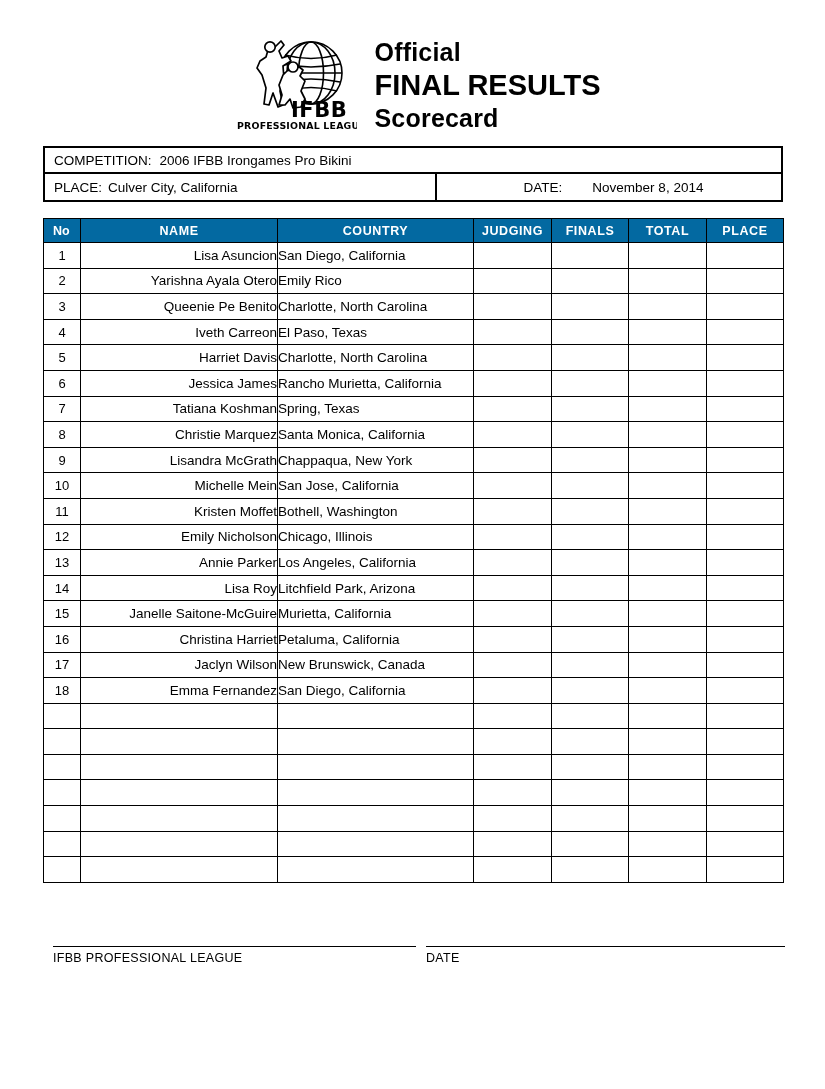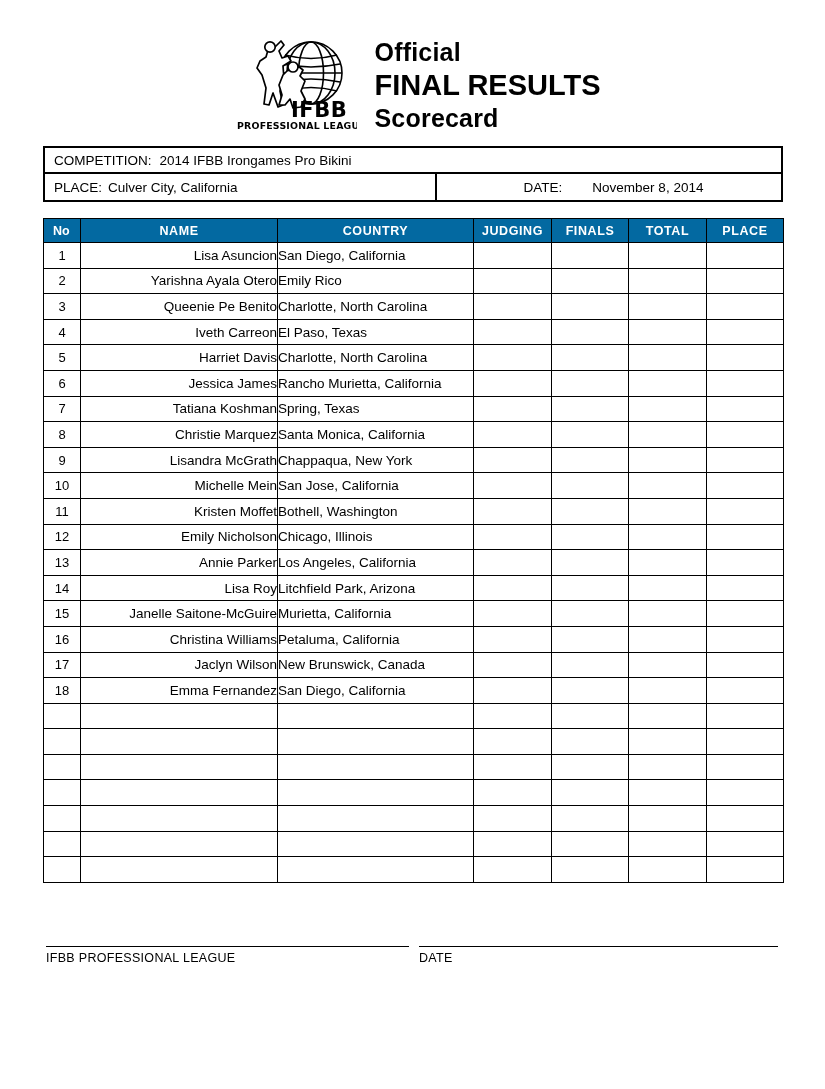--- a/index.html
+++ b/index.html
@@ -137,21 +137,21 @@
   .cell-country {
     text-align: left;
     padding-left: 9px;
     font-size: 13.5px;
   }
   .cell-blank { }
 
   
   .footer {
     position: absolute;
-    left: 1px;
+    left: 8px;
     top: 946px;
     width: 747px;
     height: 40px;
   }
   .sig-group { position: absolute; }
   .sig-group.left  { left: 45px;  width: 363px; }
   .sig-group.right { left: 418px; width: 359px; }
   .sig-rule {
     width: 100%;
     height: 0;
@@ -206,21 +206,21 @@
     <div class="title-line l3">Scorecard</div>
   </div>
 
 </div>
 
 <div class="info-box">
 
   <div class="info-row first">
     <div class="info-cell full">
       <span class="lbl">COMPETITION:</span>
-      <span class="val-comp">2014 IFBB Irongames Pro Bikini</span>
+      <span class="val-comp">2006 IFBB Irongames Pro Bikini</span>
     </div>
   </div>
 
   <div class="info-row">
     <div class="info-cell place">
       <span class="lbl">PLACE:</span>
       <span class="val-place">Culver City, California</span>
     </div>
     <div class="info-cell date">
       <span class="lbl">DATE:</span>
@@ -382,21 +382,21 @@
         <td class="cell-no">15</td>
         <td class="cell-name">Janelle Saitone-McGuire</td>
         <td class="cell-country">Murietta, California</td>
         <td class="cell-blank"></td>
         <td class="cell-blank"></td>
         <td class="cell-blank"></td>
         <td class="cell-blank"></td>
       </tr>
       <tr>
         <td class="cell-no">16</td>
-        <td class="cell-name">Christina Williams</td>
+        <td class="cell-name">Christina Harriet</td>
         <td class="cell-country">Petaluma, California</td>
         <td class="cell-blank"></td>
         <td class="cell-blank"></td>
         <td class="cell-blank"></td>
         <td class="cell-blank"></td>
       </tr>
       <tr>
         <td class="cell-no">17</td>
         <td class="cell-name">Jaclyn Wilson</td>
         <td class="cell-country">New Brunswick, Canada</td>

